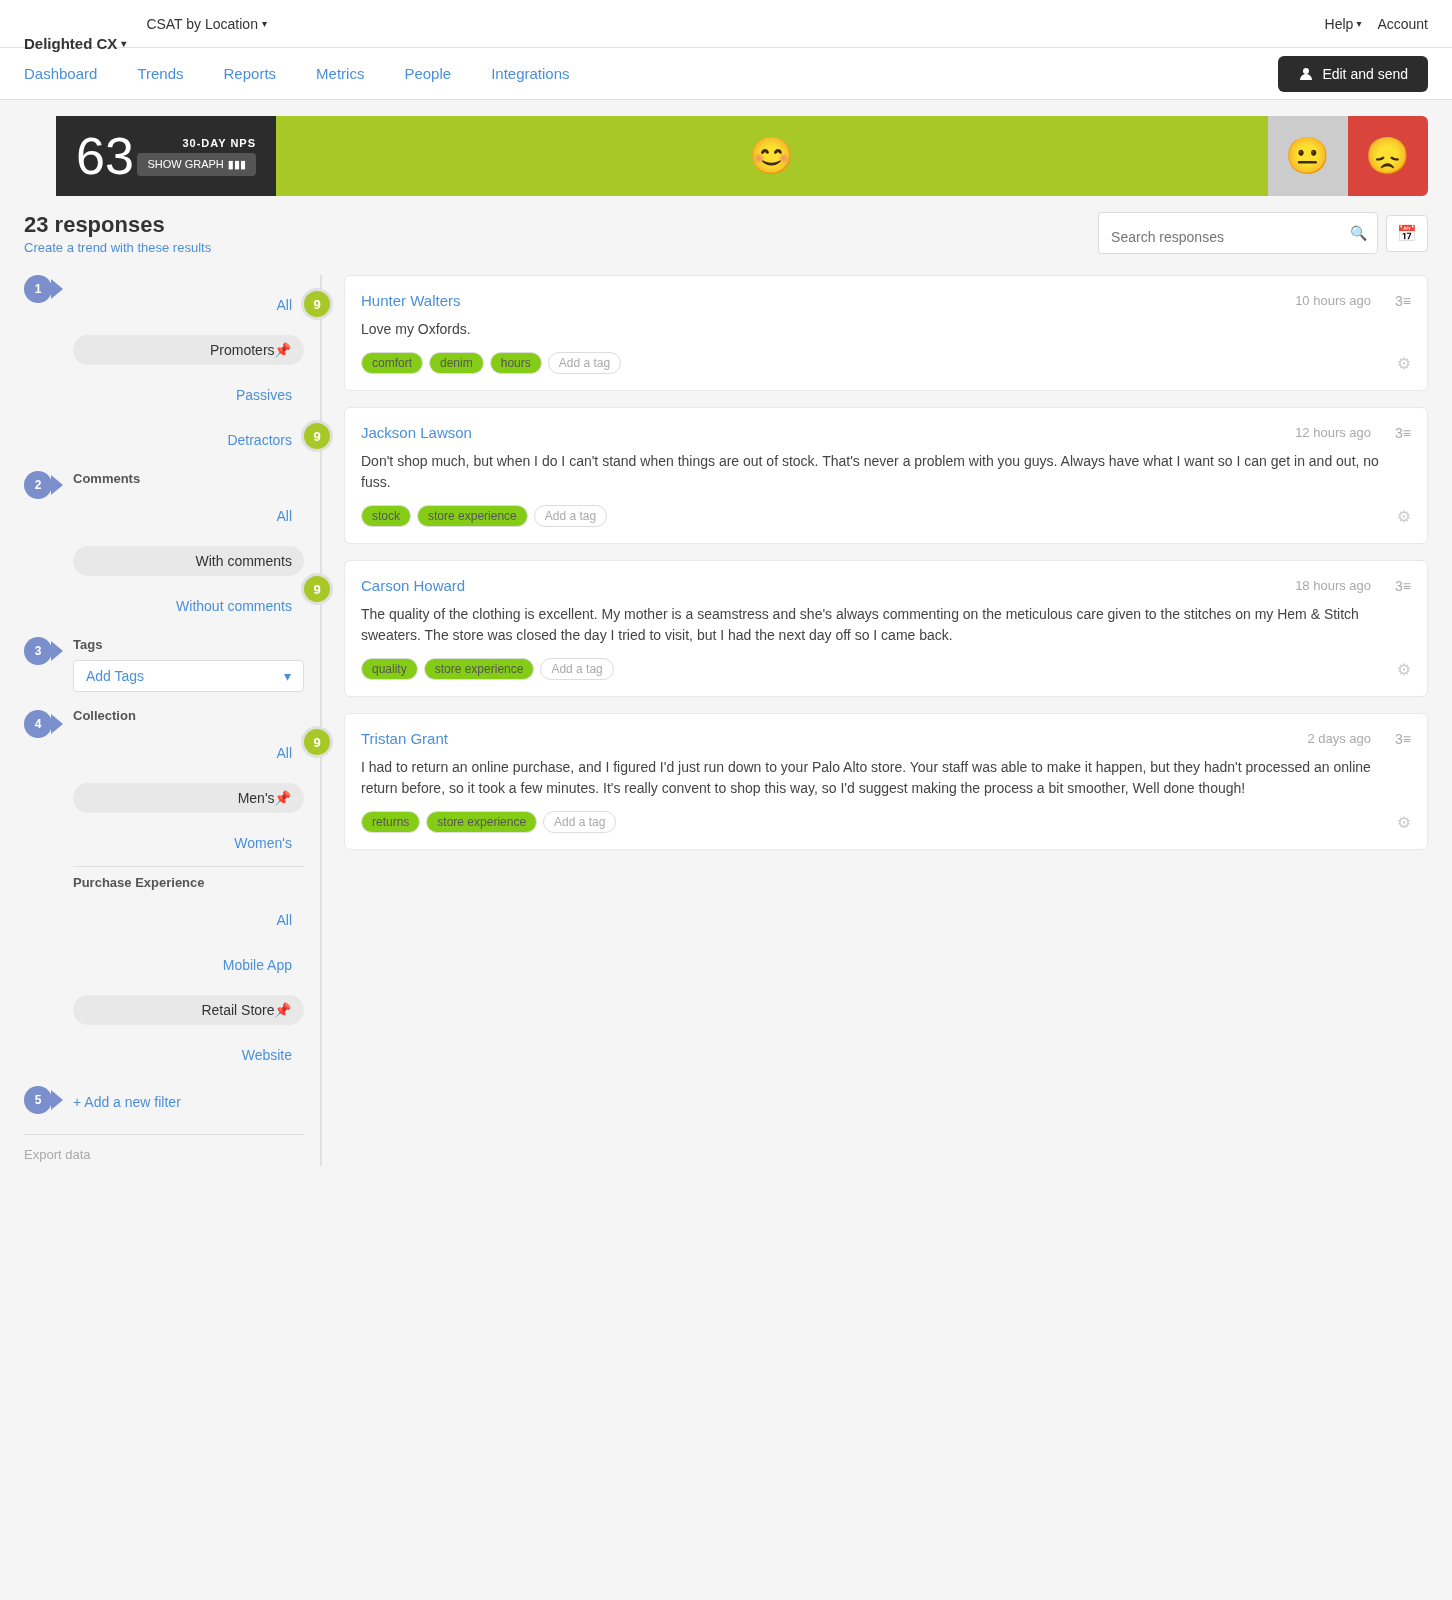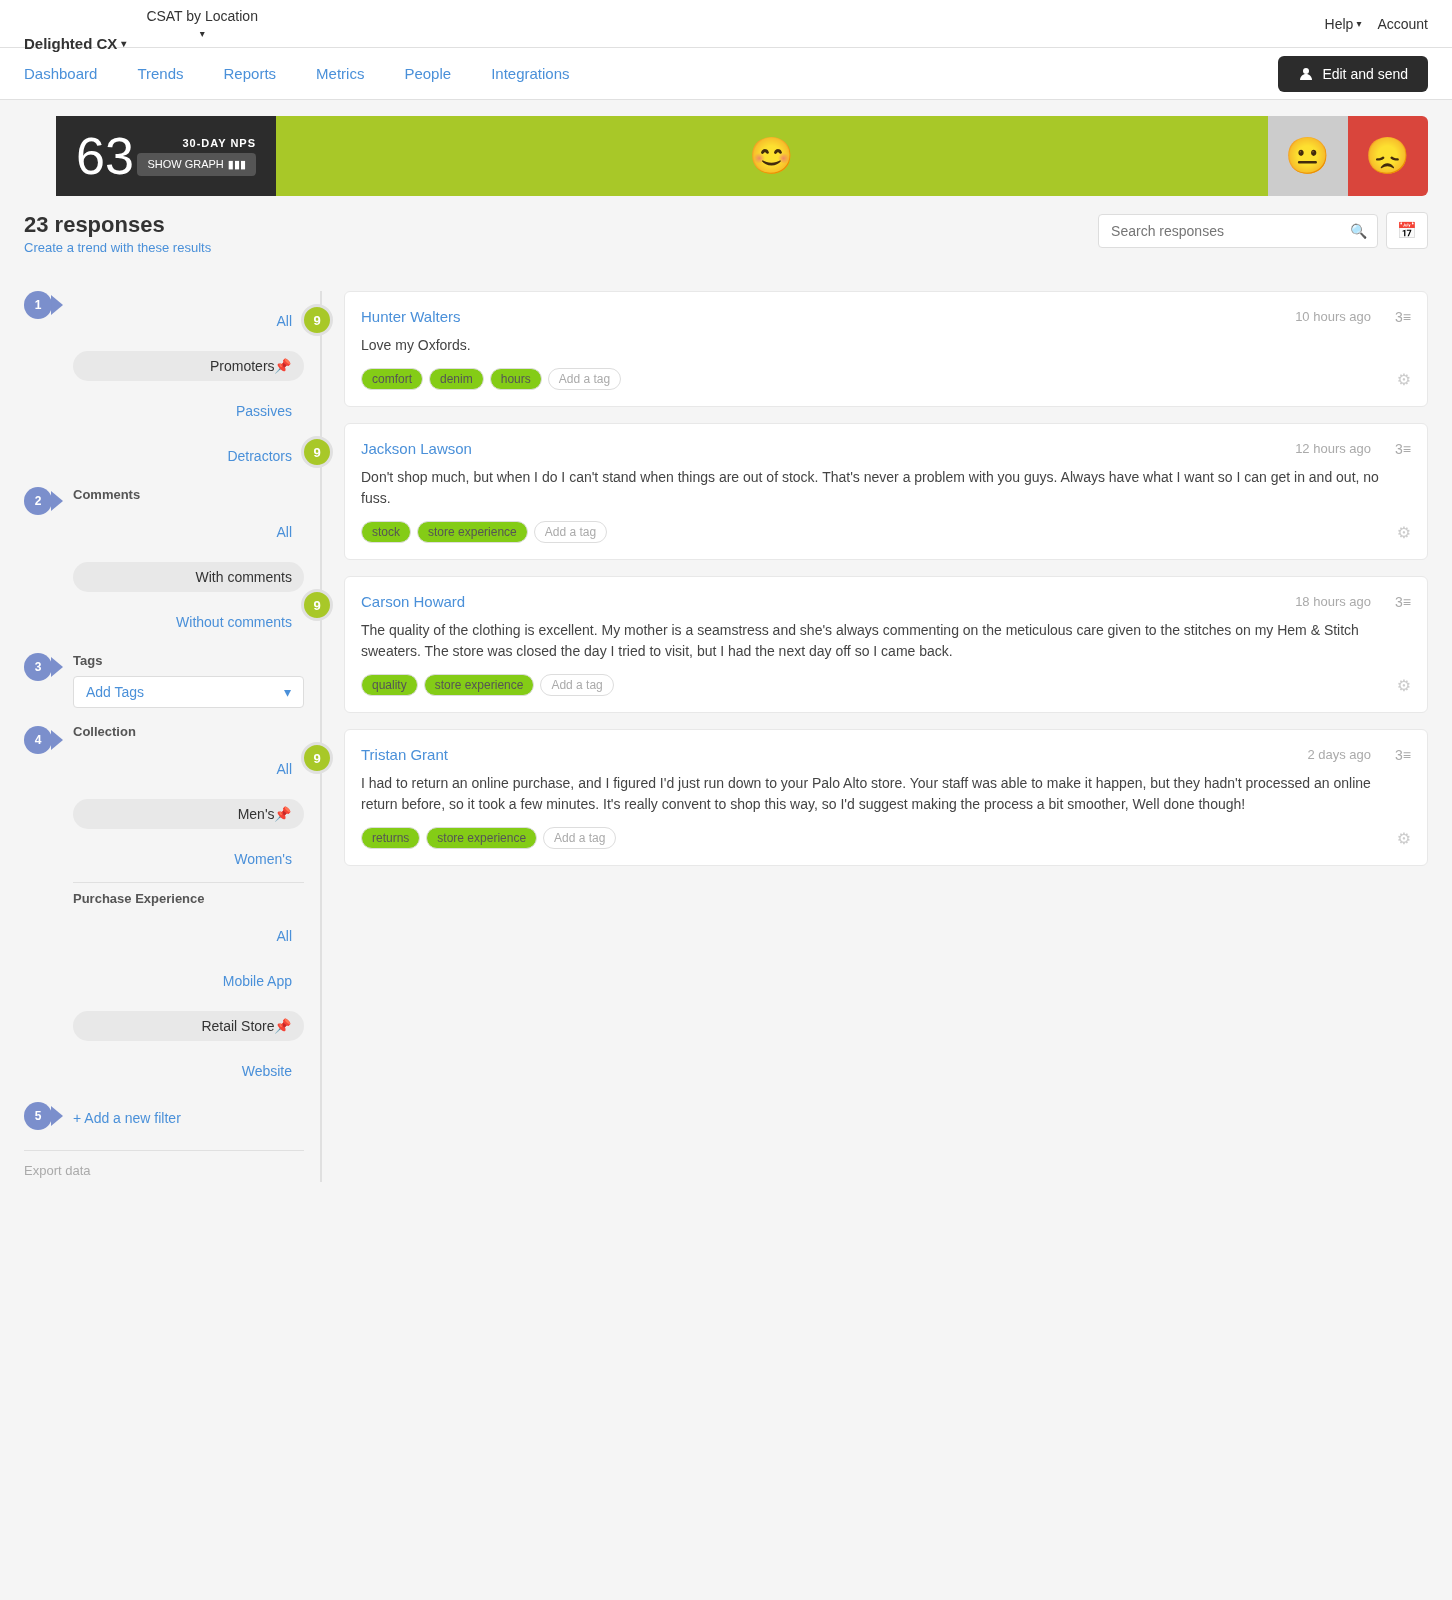--- a/index.html
+++ b/index.html
@@ -2,21 +2,21 @@
 <html><head>
   <meta charset="utf-8">
   <style>
     * { box-sizing: border-box; margin: 0; padding: 0; }
     body { font-family: -apple-system, BlinkMacSystemFont, 'Segoe UI', sans-serif; background: #f5f5f5; color: #333; font-size: 14px; }
 
     
     .top-bar { background: #fff; border-bottom: 1px solid #e0e0e0; padding: 0 24px; display: flex; align-items: center; justify-content: space-between; height: 48px; }
     .top-bar-left { display: flex; align-items: center; gap: 20px; }
     .top-bar-brand { font-weight: 600; font-size: 15px; color: #333; display: flex; align-items: center; gap: 4px; cursor: pointer; margin-top: 40px; }
-    .top-bar-survey { font-size: 14px; color: #333; display: flex; align-items: center; gap: 4px; cursor: pointer; flex-direction: column; }
+    .top-bar-survey { font-size: 14px; color: #333; display: flex; align-items: center; gap: 4px; cursor: pointer; }
     .top-bar-right { display: flex; align-items: center; gap: 16px; padding-left: 24px; }
     .top-bar-link { font-size: 14px; color: #333; cursor: pointer; display: flex; align-items: center; gap: 3px; }
     .chevron { font-size: 10px; }
 
     
     .nav-bar { background: #fff; border-bottom: 1px solid #e0e0e0; padding: 0 24px; display: flex; align-items: center; justify-content: space-between; height: 52px; }
     .nav-links { display: flex; align-items: center; gap: 40px; }
     .nav-link { color: #4a90d9; font-size: 15px; cursor: pointer; text-decoration: none; }
     .edit-send-btn { background: #2c2c2c; color: #fff; border: none; border-radius: 6px; padding: 10px 20px; font-size: 14px; font-weight: 500; cursor: pointer; display: flex; align-items: center; gap: 8px; }
     .edit-send-btn .person-icon { width: 16px; height: 16px; }
@@ -28,25 +28,25 @@
     .score-number { font-size: 52px; font-weight: 300; }
     .score-label-group { text-align: right; }
     .score-label { font-size: 11px; letter-spacing: 1px; font-weight: 600; }
     .show-graph-btn { background: #555; color: #fff; border: none; border-radius: 4px; padding: 5px 10px; font-size: 11px; cursor: pointer; margin-top: 4px; display: flex; align-items: center; gap: 4px; }
     .score-green { background: #a8c828; flex: 1; display: flex; align-items: center; justify-content: center; }
     .score-gray { background: #ccc; width: 80px; display: flex; align-items: center; justify-content: center; }
     .score-red { background: #d9453c; width: 80px; display: flex; align-items: center; justify-content: center; }
     .face-icon { font-size: 36px; }
 
     
-    .responses-header { display: flex; align-items: flex-start; justify-content: space-between; margin-bottom: 36px; }
+    .responses-header { display: flex; align-items: flex-start; justify-content: space-between; margin-bottom: 20px; }
     .responses-count { font-size: 22px; font-weight: 600; }
     .create-trend-link { color: #4a90d9; font-size: 13px; cursor: pointer; margin-top: 2px; display: block; }
     .search-area { display: flex; align-items: center; gap: 8px; }
-    .search-box { border: 1px solid #ddd; border-radius: 4px; padding: 8px 32px 8px 12px; font-size: 14px; width: 280px; color: #999; position: relative; }
+    .search-box { border: 1px solid #ddd; border-radius: 4px; padding: 16px 32px 8px 12px; font-size: 14px; width: 280px; color: #999; position: relative; }
     .search-wrapper { position: relative; }
     .search-icon { position: absolute; right: 10px; top: 50%; transform: translateY(-50%); color: #aaa; font-size: 14px; }
     .calendar-btn { background: #fff; border: 1px solid #ddd; border-radius: 4px; padding: 8px 10px; cursor: pointer; color: #555; font-size: 16px; }
 
     
     .layout { display: flex; gap: 0; width: 100%; }
 
     
     .sidebar { width: 280px; min-width: 280px; }
     .filter-title { font-size: 13px; font-weight: 600; color: #555; margin-bottom: 8px; }

